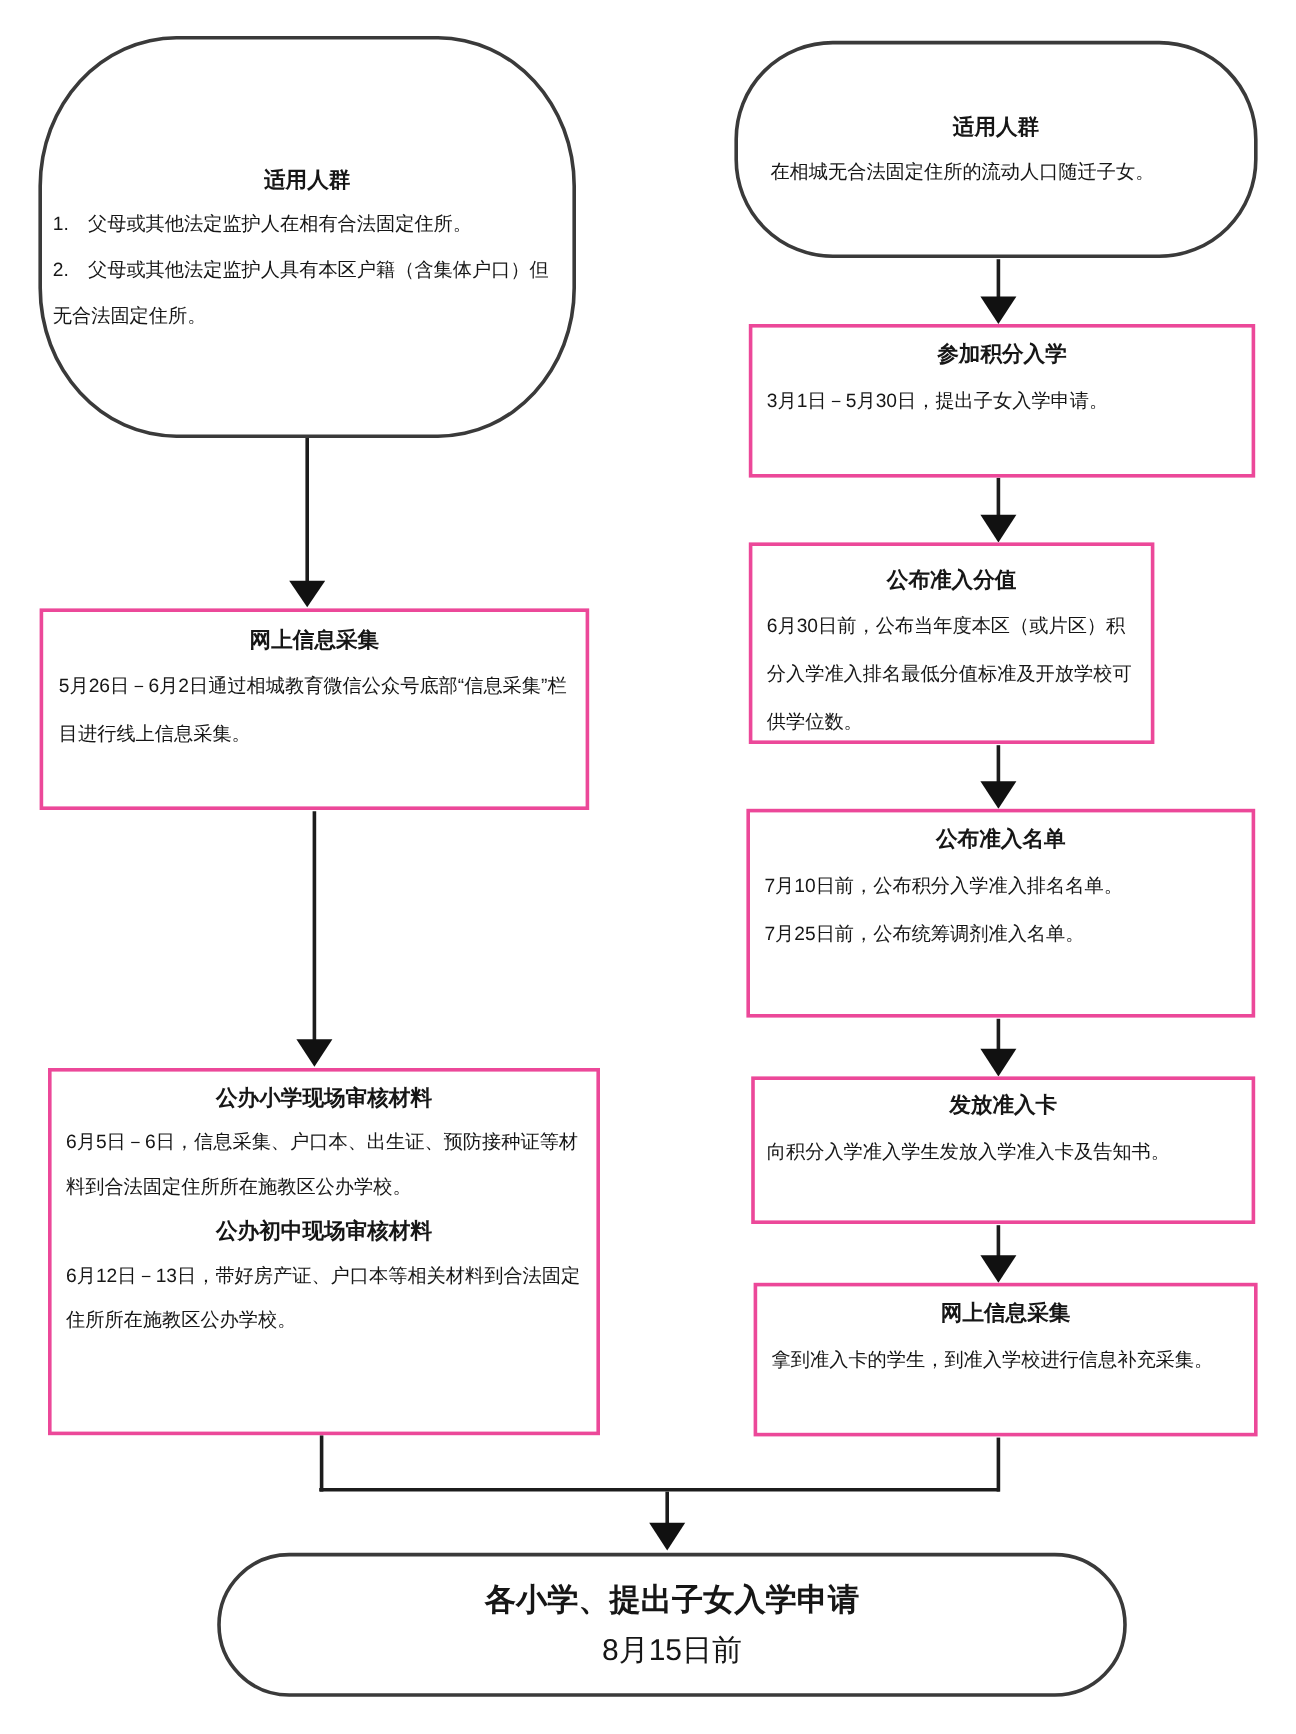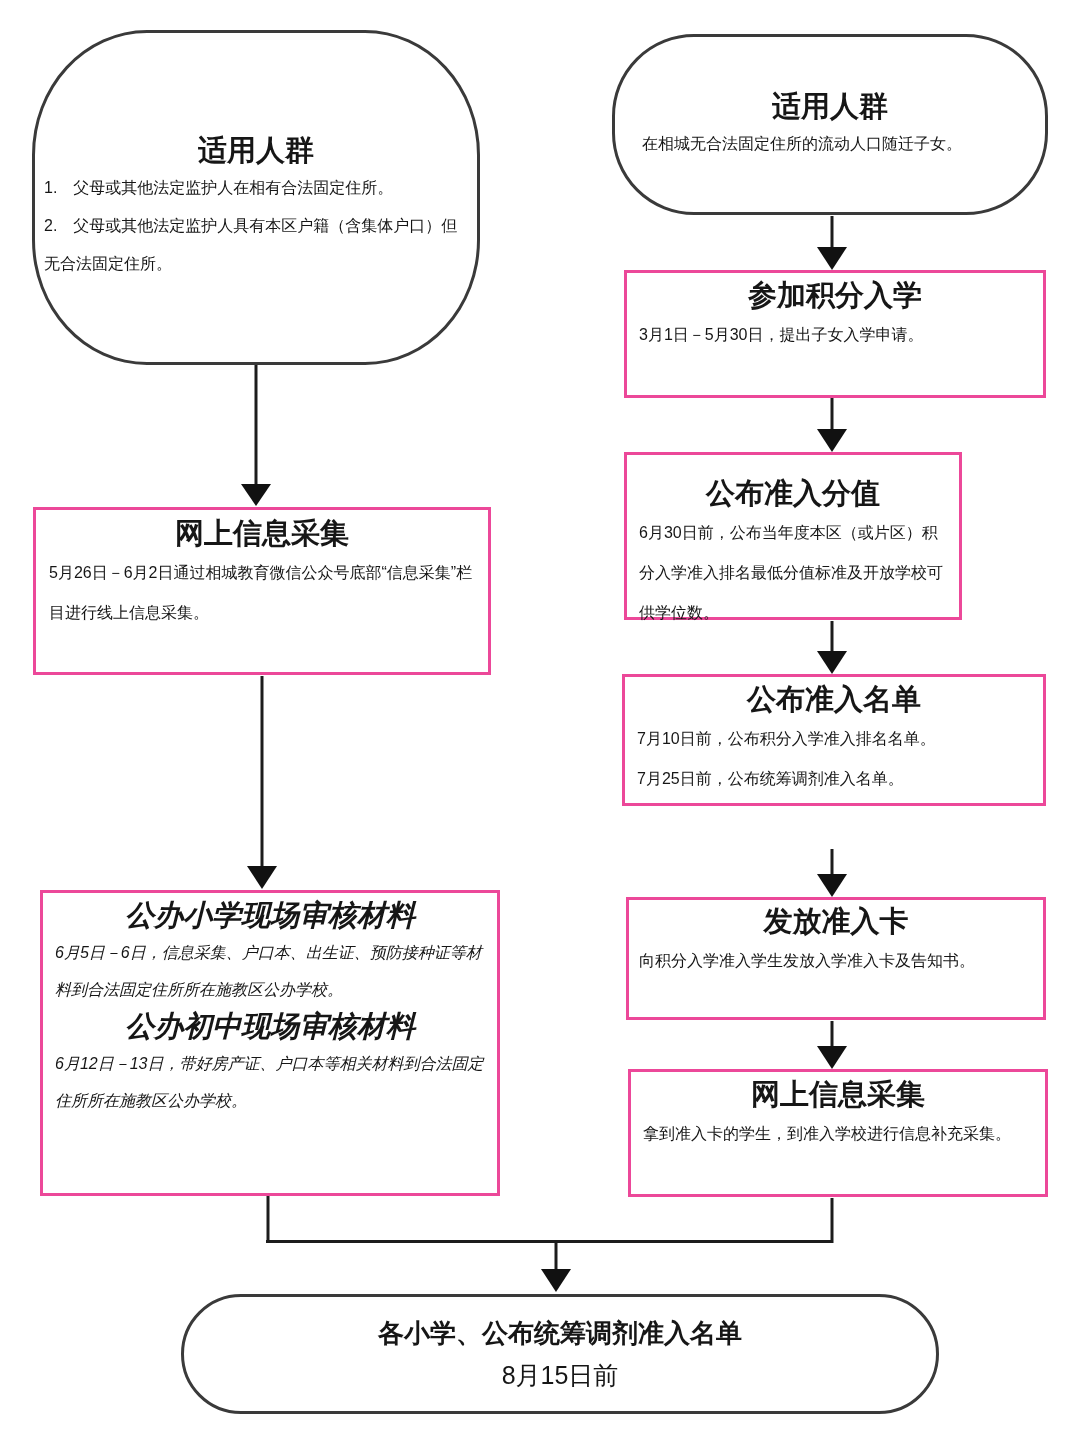--- a/index.html
+++ b/index.html
@@ -10,43 +10,43 @@
     font-family:"Liberation Sans","DejaVu Sans",sans-serif;
     color:#161616;
     overflow:hidden;
   }
   .connectors{position:absolute;left:0;top:0;width:1080px;height:1445px;}
   .node{position:absolute;background:#ffffff;box-sizing:border-box;}
   .rect{border:3px solid #ec4899;}
   .terminator{border:3px solid #3a3a3a;}
   .node-title{
     font-weight:bold;text-align:center;
-    font-size:29px;line-height:40px;white-space:nowrap;
+    font-size:18px;line-height:40px;white-space:nowrap;
   }
   .para{font-size:16px;line-height:40px;text-align:left;margin:0;}
   
   .blob-left{
     left:32px;top:30px;width:448px;height:335px;
     border-radius:115px/125px;
     padding:98px 9px 0 9px;
   }
   .blob-left .node-title,.blob-left .para{line-height:38px;}
   
   .blob-right{
     left:612px;top:34px;width:436px;height:181px;
     border-radius:82px;
     padding:50px 27px 0 27px;
   }
   .blob-right .node-title,.blob-right .para{line-height:38px;}
   .l-box1{left:33px;top:507px;width:458px;height:168px;padding:3px 13px 0 13px;}
   .l-box2{left:40px;top:890px;width:460px;height:306px;padding:4px 12px 0 12px;}
-  .l-box2 .node-title,.l-box2 .para{line-height:37px;font-style:italic;}
+  .l-box2 .node-title,.l-box2 .para{line-height:37px;}
   .r-box1{left:624px;top:270px;width:422px;height:128px;padding:2px 12px 0 12px;}
-  .r-box2{left:624px;top:452px;width:338px;height:168px;padding:18px 12px 0 12px;}
-  .r-box3{left:622px;top:674px;width:424px;height:132px;padding:2px 12px 0 12px;}
+  .r-box2{left:624px;top:452px;width:338px;height:168px;padding:8px 12px 0 12px;}
+  .r-box3{left:622px;top:674px;width:424px;height:174px;padding:2px 12px 0 12px;}
   .r-box4{left:626px;top:897px;width:420px;height:123px;padding:1px 10px 0 10px;}
   .r-box5{left:628px;top:1069px;width:420px;height:128px;padding:2px 12px 0 12px;}
   
   .end-stadium{
     left:181px;top:1294px;width:758px;height:120px;
     border-radius:62px;
     display:flex;flex-direction:column;justify-content:center;align-items:center;
   }
   .end-stadium .node-title{font-size:26px;line-height:42px;}
   .end-stadium .end-date{font-size:25px;line-height:42px;}
@@ -128,17 +128,17 @@
     <div class="node-title">发放准入卡</div>
     <p class="para">向积分入学准入学生发放入学准入卡及告知书。</p>
   </div>
 
   <div class="node rect r-box5">
     <div class="node-title">网上信息采集</div>
     <p class="para">拿到准入卡的学生，到准入学校进行信息补充采集。</p>
   </div>
 
   <div class="node terminator end-stadium">
-    <div class="node-title">各小学、公布统筹调剂准入名单</div>
+    <div class="node-title">各小学、提出子女入学申请</div>
     <div class="end-date">8月15日前</div>
   </div>
 
 </div>
 
 </body></html>

